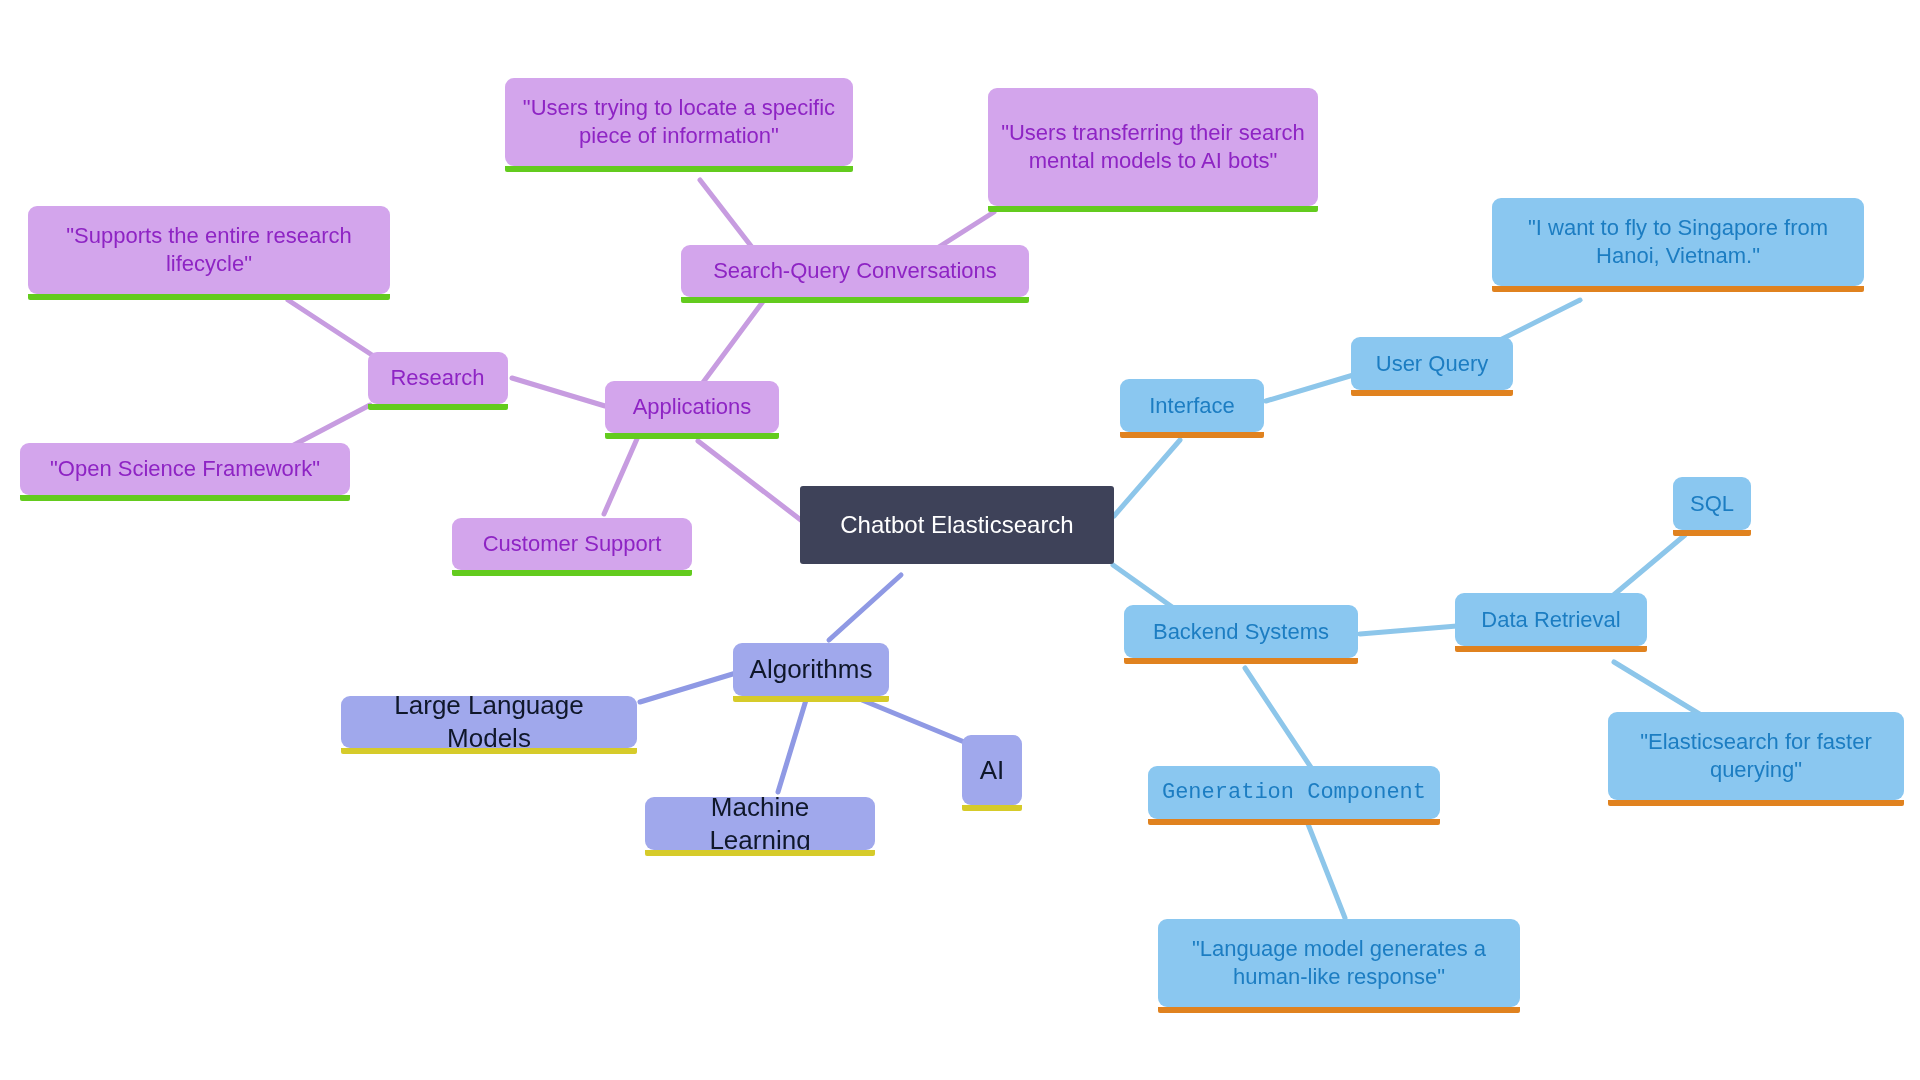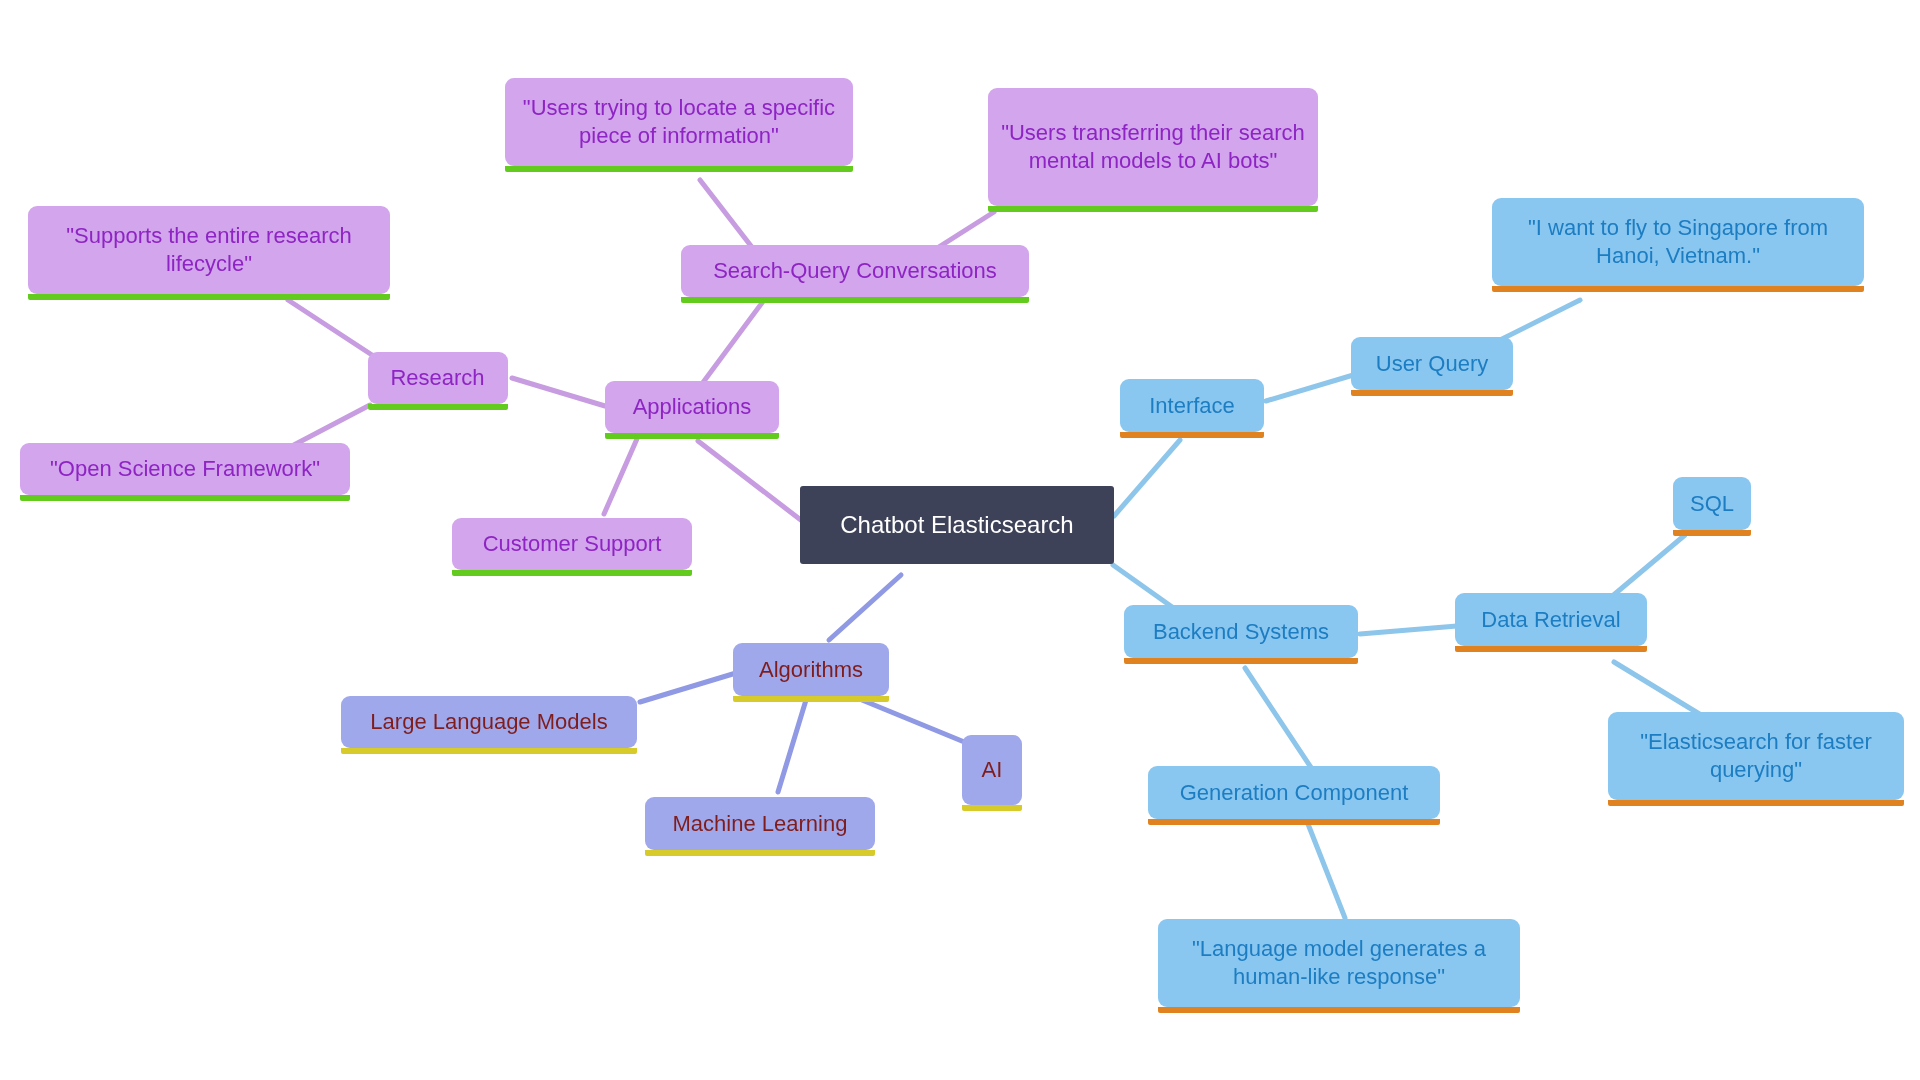--- a/index.html
+++ b/index.html
@@ -53,22 +53,22 @@
   
   .n-purple {
     background: #d3a5ec;
     color: #8e24c4;
     font-size: 22px;
   }
   .n-purple .underline { background: #63cb1e; }
   
   .n-peri {
     background: #a0a8ec;
-    color: #7f1d1d;
-    font-size: 22px;
+    color: #0f172a;
+    font-size: 26px;
   }
   .n-peri .underline { background: #d6cb2a; }
   
   .n-blue {
     background: #8ac7f0;
     color: #1c7dc2;
     font-size: 22px;
   }
   .n-blue .underline { background: #e0821f; }
 </style>
@@ -194,21 +194,21 @@
   <div class="node n-blue" style="left:1673px; top:477px; width:78px; height:53px;">
     <span>SQL</span>
     <span class="underline"></span>
   </div>
 
   <div class="node n-blue" style="left:1608px; top:712px; width:296px; height:88px;">
     <span>"Elasticsearch for faster querying"</span>
     <span class="underline"></span>
   </div>
 
-  <div class="node n-blue" style="left:1148px; top:766px; width:292px; height:53px;">
+  <div class="node n-blue" style="left:1148px; top:766px; width:292px; height:53px;font-family:Liberation Mono, monospace;">
     <span>Generation Component</span>
     <span class="underline"></span>
   </div>
 
   <div class="node n-blue" style="left:1158px; top:919px; width:362px; height:88px;">
     <span>"Language model generates a human-like response"</span>
     <span class="underline"></span>
   </div>
 
 </div>

